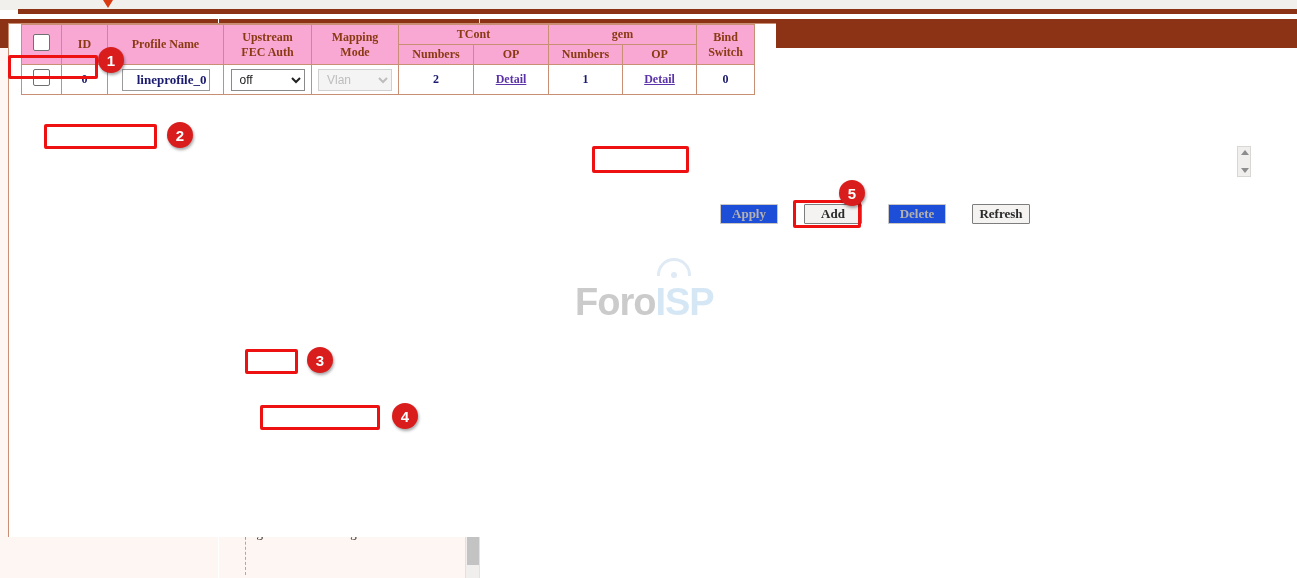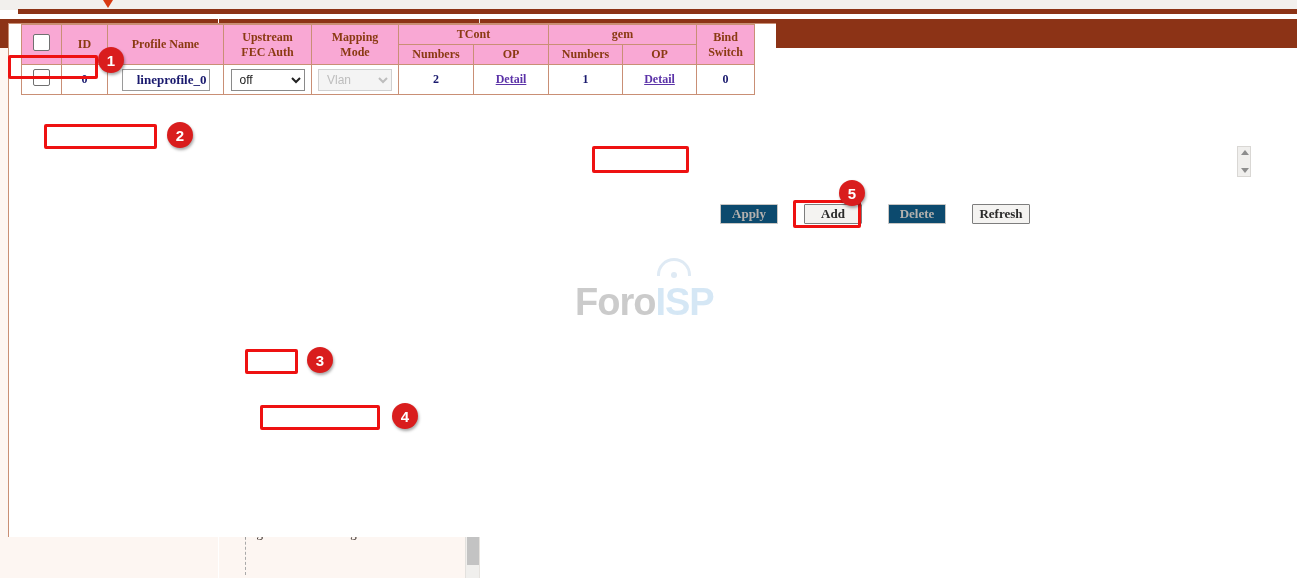--- a/index.html
+++ b/index.html
@@ -147,21 +147,21 @@
   .row-scroll .dn{ position:absolute; left:3px; top:21px; width:0;height:0;
     border-left:4px solid transparent;border-right:4px solid transparent;border-top:5px solid #8d8d8d;}
 
   
   .btnrow{ position:absolute; left:720px; top:204px; display:flex; gap:26px; }
   .btn{
     width:58px;height:20px; font-family:"Liberation Serif",serif; font-size:13px; font-weight:bold;
     border:1px solid #7d7d7d; background:#f4f3f1; color:#2b2b2b; cursor:pointer;
     display:flex;align-items:center;justify-content:center; border-radius:1px;
   }
-  .btn.disabled{ color:#b4b1ae; border-color:#c9c6c3; background:#0c4a6e; cursor:default;}
+  .btn.disabled{ color:#b4b1ae; border-color:#c9c6c3; background:#1d4ed8; cursor:default;}
 
   .attention{
     position:absolute; left:496px; top:252px; font-size:13px; color:#222;
   }
   .attention .word{ color:#f2a07b; }
 
   
   .watermark{
     position:absolute; left:575px; top:268px;
     font-family:"Liberation Sans",sans-serif; font-weight:bold; font-size:38px;

